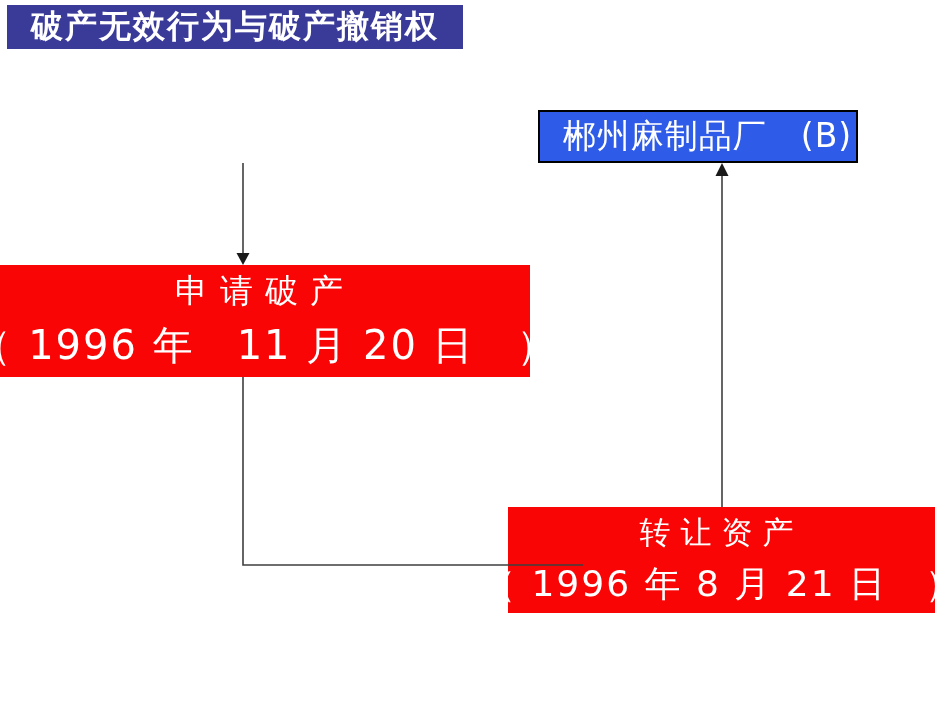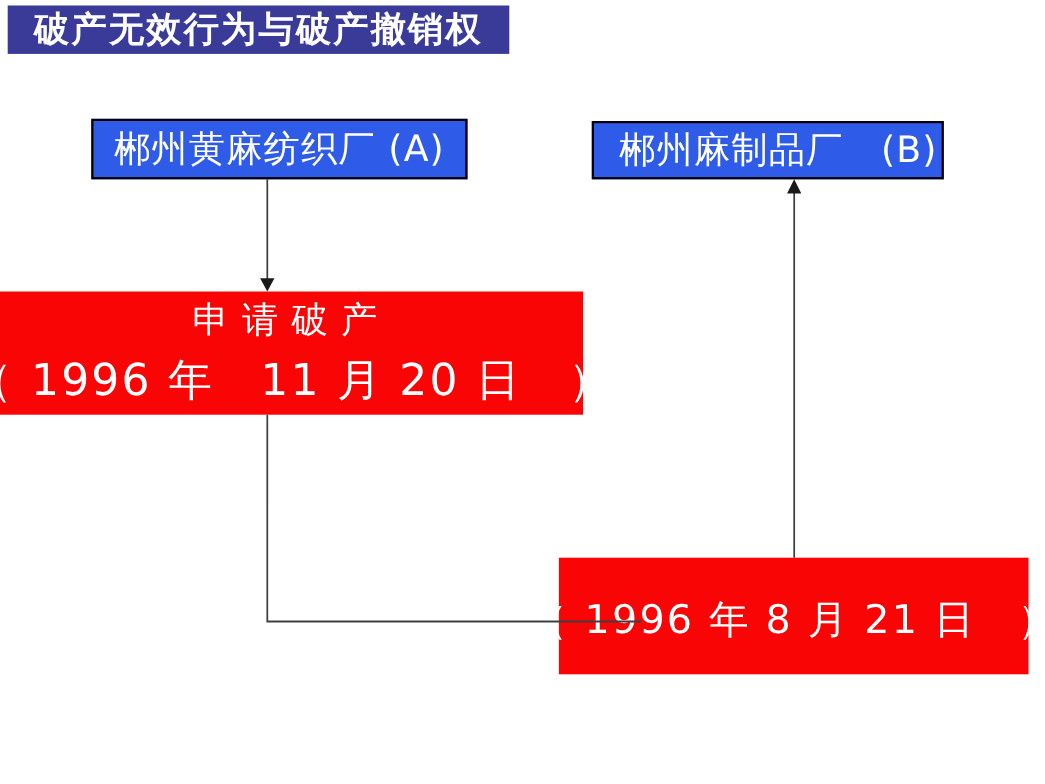--- a/index.html
+++ b/index.html
@@ -80,34 +80,32 @@
 </style>
 </head>
 <body>
 
 <div class="slide">
 
   <div class="banner">
     <span>破产无效行为与破产撤销权</span>
   </div>
 
-  <div class="entity factory-a">
-    <span>郴州黄麻纺织厂 (A)</span>
-  </div>
 
   <div class="entity factory-b">
     <span>郴州麻制品厂　(B)</span>
   </div>
 
   <div class="event apply">
     <div class="event-title">申请破产</div>
     <div class="event-date">（ 1996 年　11 月 20 日　）</div>
   </div>
 
   <div class="event transfer">
+    <div class="event-title">转让资产</div>
     <div class="event-date">（ 1996 年 8 月 21 日　）</div>
   </div>
 
   <svg class="overlay" viewBox="0 0 950 713" xmlns="http://www.w3.org/2000/svg">
 
     <line class="shaft" x1="243" y1="163" x2="243" y2="256"></line>
     <polygon class="head" points="236.5,253 249.5,253 243,265"></polygon>
 
     <line class="shaft" x1="722" y1="507" x2="722" y2="174"></line>
     <polygon class="head" points="715.5,176 728.5,176 722,163"></polygon>

